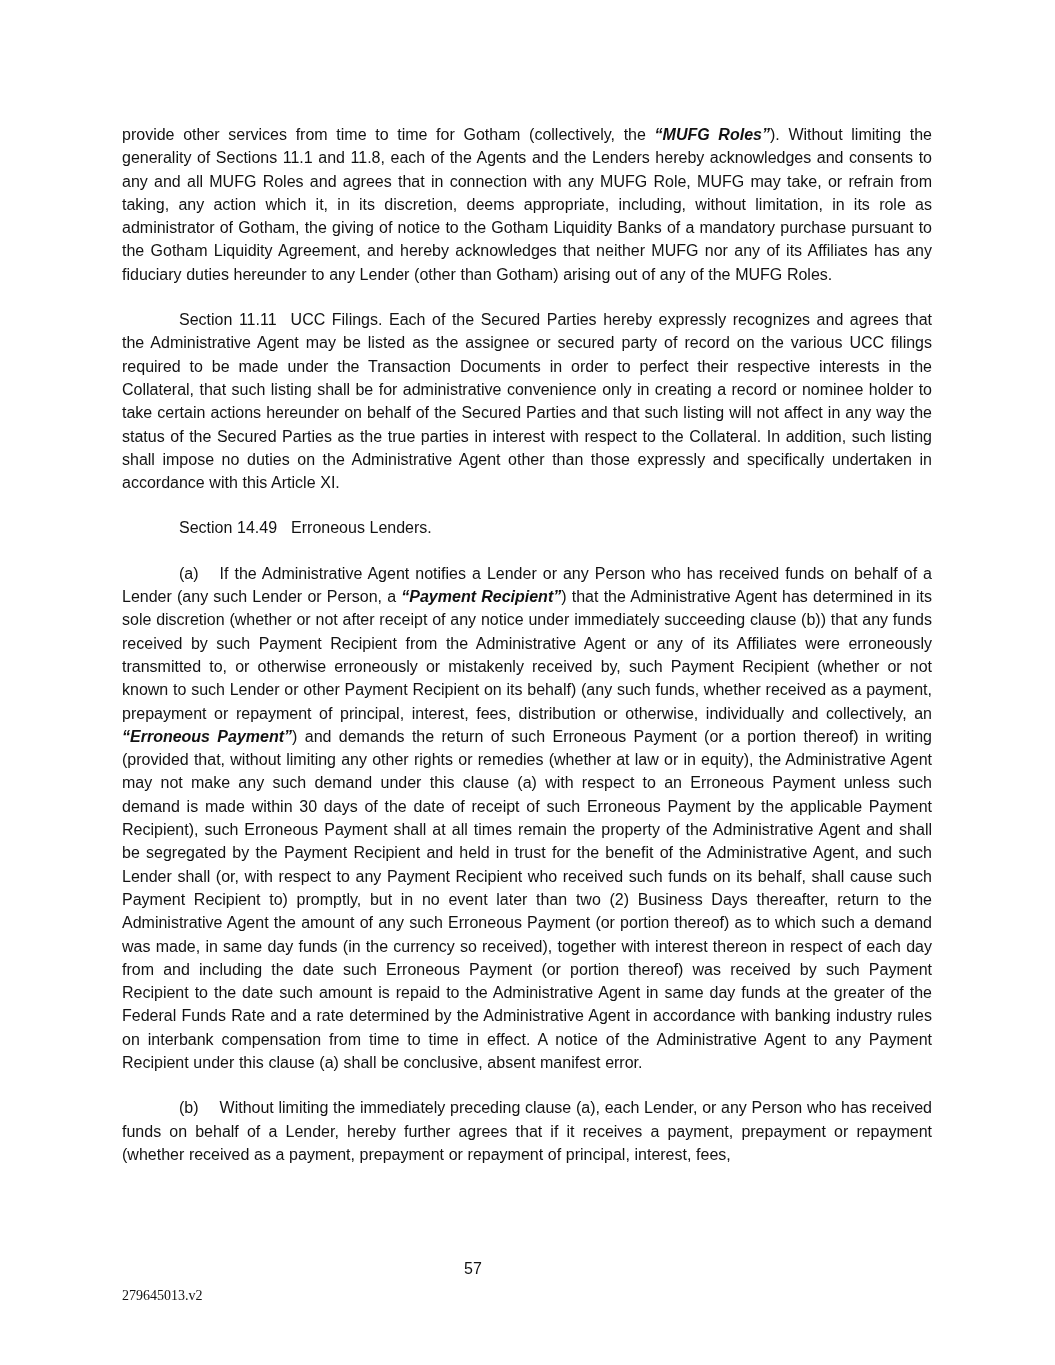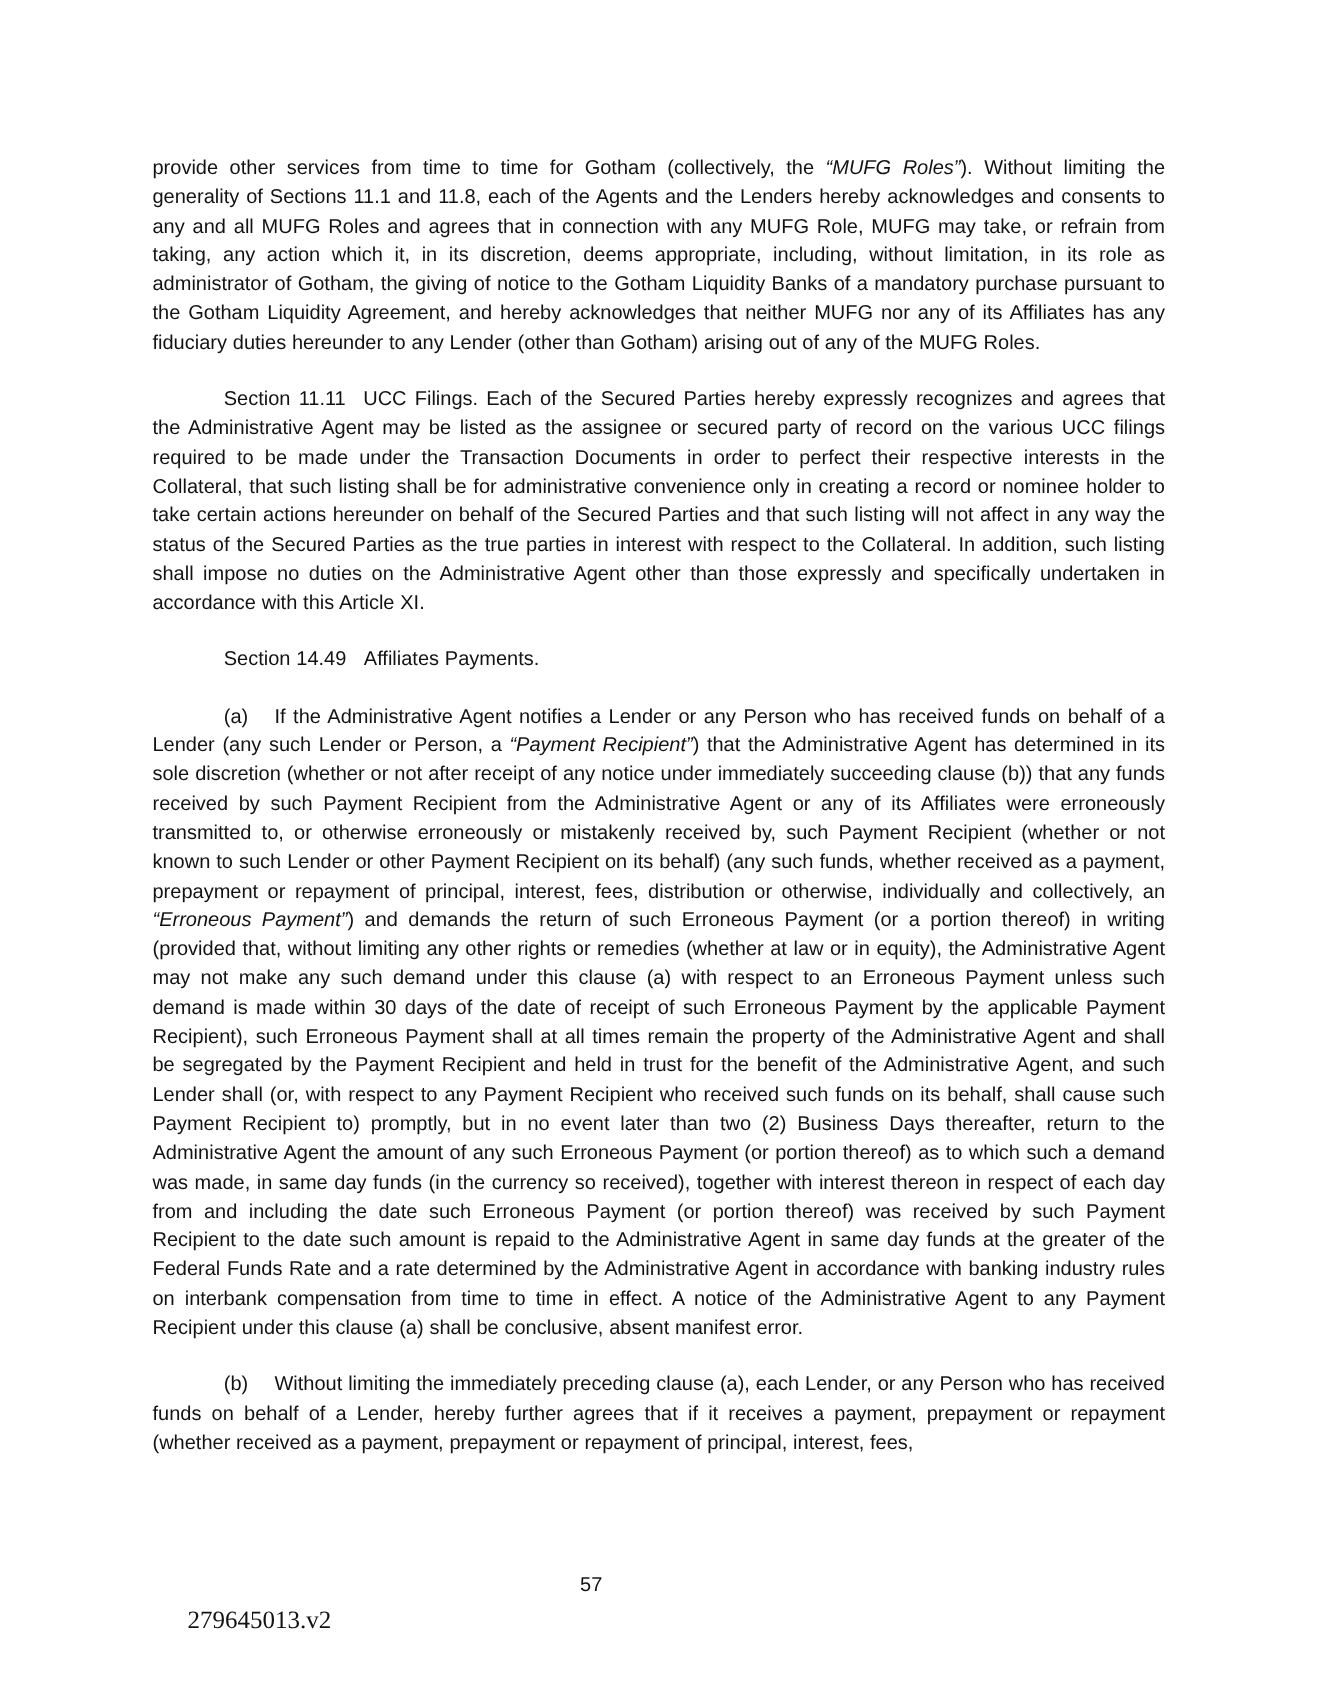--- a/index.html
+++ b/index.html
@@ -25,21 +25,21 @@
     font-size: 16px;
     line-height: 23.3px;
     text-align: justify;
     margin: 0 0 22px 0;
     word-spacing: 0.2px;
   }
   p.doc-para.indent {
     text-indent: 57px;
   }
   .bi {
-    font-weight: normal;
+    font-weight: bold;
     font-style: italic;
   }
   .u {
   }
   .tab {
     display: inline-block;
     width: 21px;
   }
   .tabsm {
     display: inline-block;
@@ -52,32 +52,31 @@
     width: 946px;
     text-align: center;
     font-size: 16px;
     line-height: 20px;
   }
   .footer-doc-id {
     position: absolute;
     top: 1287px;
     left: 122px;
     font-family: "Liberation Serif", serif;
-    font-size: 20px;
+    font-size: 14px;
     line-height: 18px;
-    margin-left: 28px;
   }
 </style>
 </head>
 <body>
 
 <main>
   <div class="text-block">
     <p class="doc-para"><span>provide other services from time to time for Gotham (collectively, the </span><span class="bi">“MUFG Roles”</span><span>).  Without limiting the generality of Sections 11.1 and 11.8, each of the Agents and the Lenders hereby acknowledges and consents to any and all MUFG Roles and agrees that in connection with any MUFG Role, MUFG may take, or refrain from taking, any action which it, in its discretion, deems appropriate, including, without limitation, in its role as administrator of Gotham, the giving of notice to the Gotham Liquidity Banks of a mandatory purchase pursuant to the Gotham Liquidity Agreement, and hereby acknowledges that neither MUFG nor any of its Affiliates has any fiduciary duties hereunder to any Lender (other than Gotham) arising out of any of the MUFG Roles.</span></p>
     <p class="doc-para indent"><span>Section 11.11</span><span class="tabsm"></span><span class="u">UCC Filings</span><span>.  Each of the Secured Parties hereby expressly recognizes and agrees that the Administrative Agent may be listed as the assignee or secured party of record on the various UCC filings required to be made under the Transaction Documents in order to perfect their respective interests in the Collateral, that such listing shall be for administrative convenience only in creating a record or nominee holder to take certain actions hereunder on behalf of the Secured Parties and that such listing will not affect in any way the status of the Secured Parties as the true parties in interest with respect to the Collateral.  In addition, such listing shall impose no duties on the Administrative Agent other than those expressly and specifically undertaken in accordance with this Article XI.</span></p>
-    <p class="doc-para indent"><span>Section 14.49</span><span class="tabsm"></span><span class="u">Affiliates Payments</span><span>.</span></p>
+    <p class="doc-para indent"><span>Section 14.49</span><span class="tabsm"></span><span class="u">Erroneous Lenders</span><span>.</span></p>
     <p class="doc-para indent"><span>(a)</span><span class="tab"></span><span>If the Administrative Agent notifies a Lender or any Person who has received funds on behalf of a Lender (any such Lender or Person, a </span><span class="bi">“Payment Recipient”</span><span>) that the Administrative Agent has determined in its sole discretion (whether or not after receipt of any notice under immediately succeeding clause (b)) that any funds received by such Payment Recipient from the Administrative Agent or any of its Affiliates were erroneously transmitted to, or otherwise erroneously or mistakenly received by, such Payment Recipient (whether or not known to such Lender or other Payment Recipient on its behalf) (any such funds, whether received as a payment, prepayment or repayment of principal, interest, fees, distribution or otherwise, individually and collectively, an </span><span class="bi">“Erroneous Payment”</span><span>) and demands the return of such Erroneous Payment (or a portion thereof) in writing (provided that, without limiting any other rights or remedies (whether at law or in equity), the Administrative Agent may not make any such demand under this clause (a) with respect to an Erroneous Payment unless such demand is made within 30 days of the date of receipt of such Erroneous Payment by the applicable Payment Recipient), such Erroneous Payment shall at all times remain the property of the Administrative Agent and shall be segregated by the Payment Recipient and held in trust for the benefit of the Administrative Agent, and such Lender shall (or, with respect to any Payment Recipient who received such funds on its behalf, shall cause such Payment Recipient to) promptly, but in no event later than two (2) Business Days thereafter, return to the Administrative Agent the amount of any such Erroneous Payment (or portion thereof) as to which such a demand was made, in same day funds (in the currency so received), together with interest thereon in respect of each day from and including the date such Erroneous Payment (or portion thereof) was received by such Payment Recipient to the date such amount is repaid to the Administrative Agent in same day funds at the greater of the Federal Funds Rate and a rate determined by the Administrative Agent in accordance with banking industry rules on interbank compensation from time to time in effect.  A notice of the Administrative Agent to any Payment Recipient under this clause (a) shall be conclusive, absent manifest error.</span></p>
     <p class="doc-para indent"><span>(b)</span><span class="tab"></span><span>Without limiting the immediately preceding clause (a), each Lender, or any Person who has received funds on behalf of a Lender, hereby further agrees that if it receives a payment, prepayment or repayment (whether received as a payment, prepayment or repayment of principal, interest, fees,</span></p>
   </div>
 
   <div class="page-number">57</div>
   <div class="footer-doc-id">279645013.v2</div>
 </main>
 
 </body></html>

